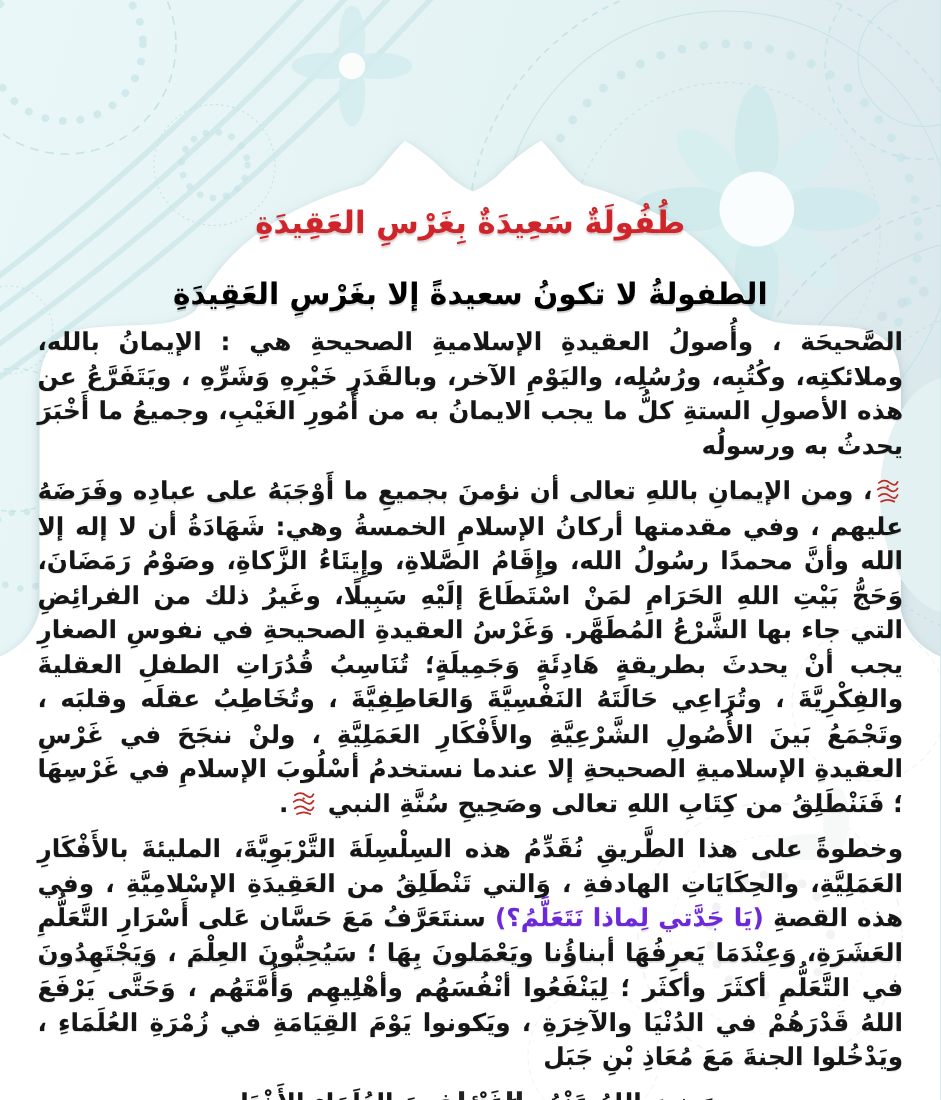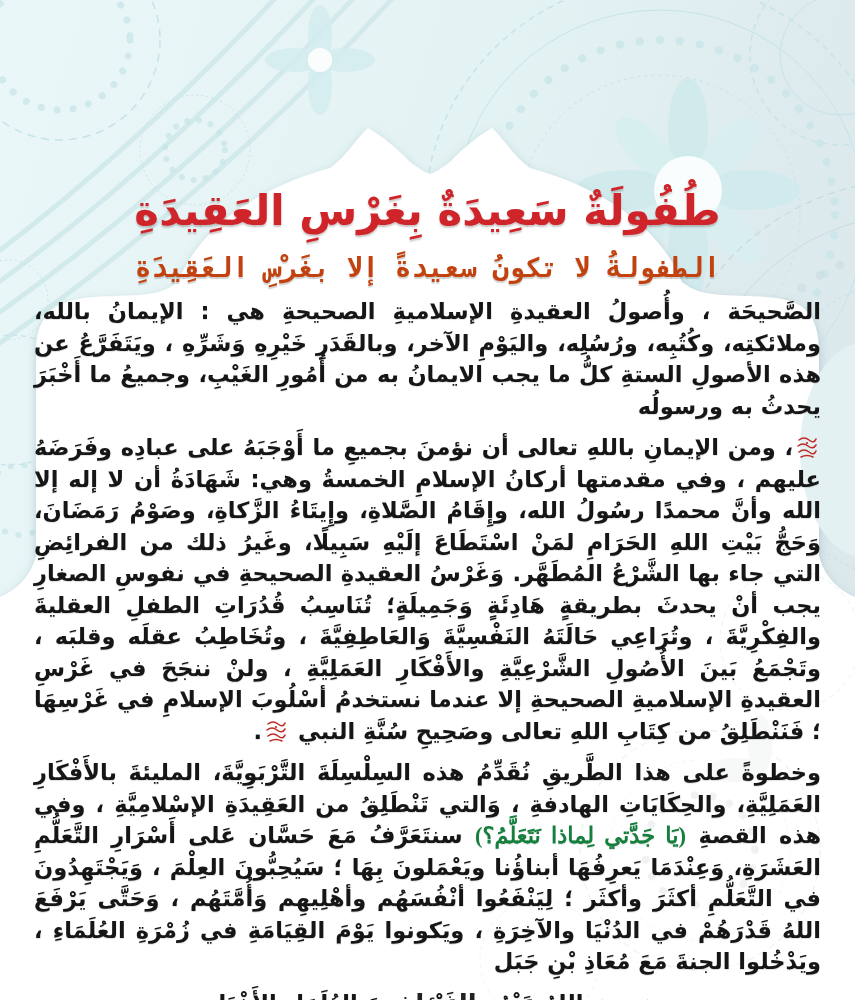--- a/index.html
+++ b/index.html
@@ -8,40 +8,39 @@
     font-family:"DejaVu Sans","Liberation Sans",sans-serif;
     direction:rtl;
   }
   .bg-svg{position:absolute;inset:0;display:block;}
   .text-layer{
     position:absolute;top:0;left:0;width:855px;height:1000px;z-index:2;
   }
   .title{
     position:absolute;top:186px;right:120px;left:120px;
     text-align:center;
-    font-size:42px;font-weight:bold;color:#cf2429;
+    font-size:28px;font-weight:bold;color:#cf2429;
     text-shadow:0 2px 2px rgba(60,20,20,.25);
     letter-spacing:0;
   }
   .subtitle{
     position:absolute;top:252px;right:120px;left:120px;
     text-align:center;
-    font-size:27px;font-weight:bold;color:#c2410c;
+    font-size:27px;font-weight:bold;color:#000000;
     text-shadow:0 2px 1px rgba(0,0,0,.18);
-    font-family:Liberation Mono, monospace;
   }
   .body-text{
     position:absolute;top:296px;right:34px;left:34px;
     color:#161616;font-weight:bold;font-size:22.5px;line-height:31.5px;
     text-align:justify;text-align-last:right;
     text-shadow:0 1px 1px rgba(0,0,0,.12);
   }
   .body-text p{margin:0 0 10px 0;}
   .body-text p:last-of-type{margin-bottom:0;}
-  .red{color:#15803d;font-family:Liberation Serif, serif;}
+  .red{color:#6d28d9;}
   .seal{
     display:inline-block;width:24px;height:27px;vertical-align:-6px;
     margin:0 2px;
   }
   .closing-line{
     text-align:center;text-align-last:center;margin-top:2px;
   }
   .footer-partial{
     position:absolute;bottom:0;left:300px;width:260px;height:11px;
     overflow:hidden;text-align:center;

